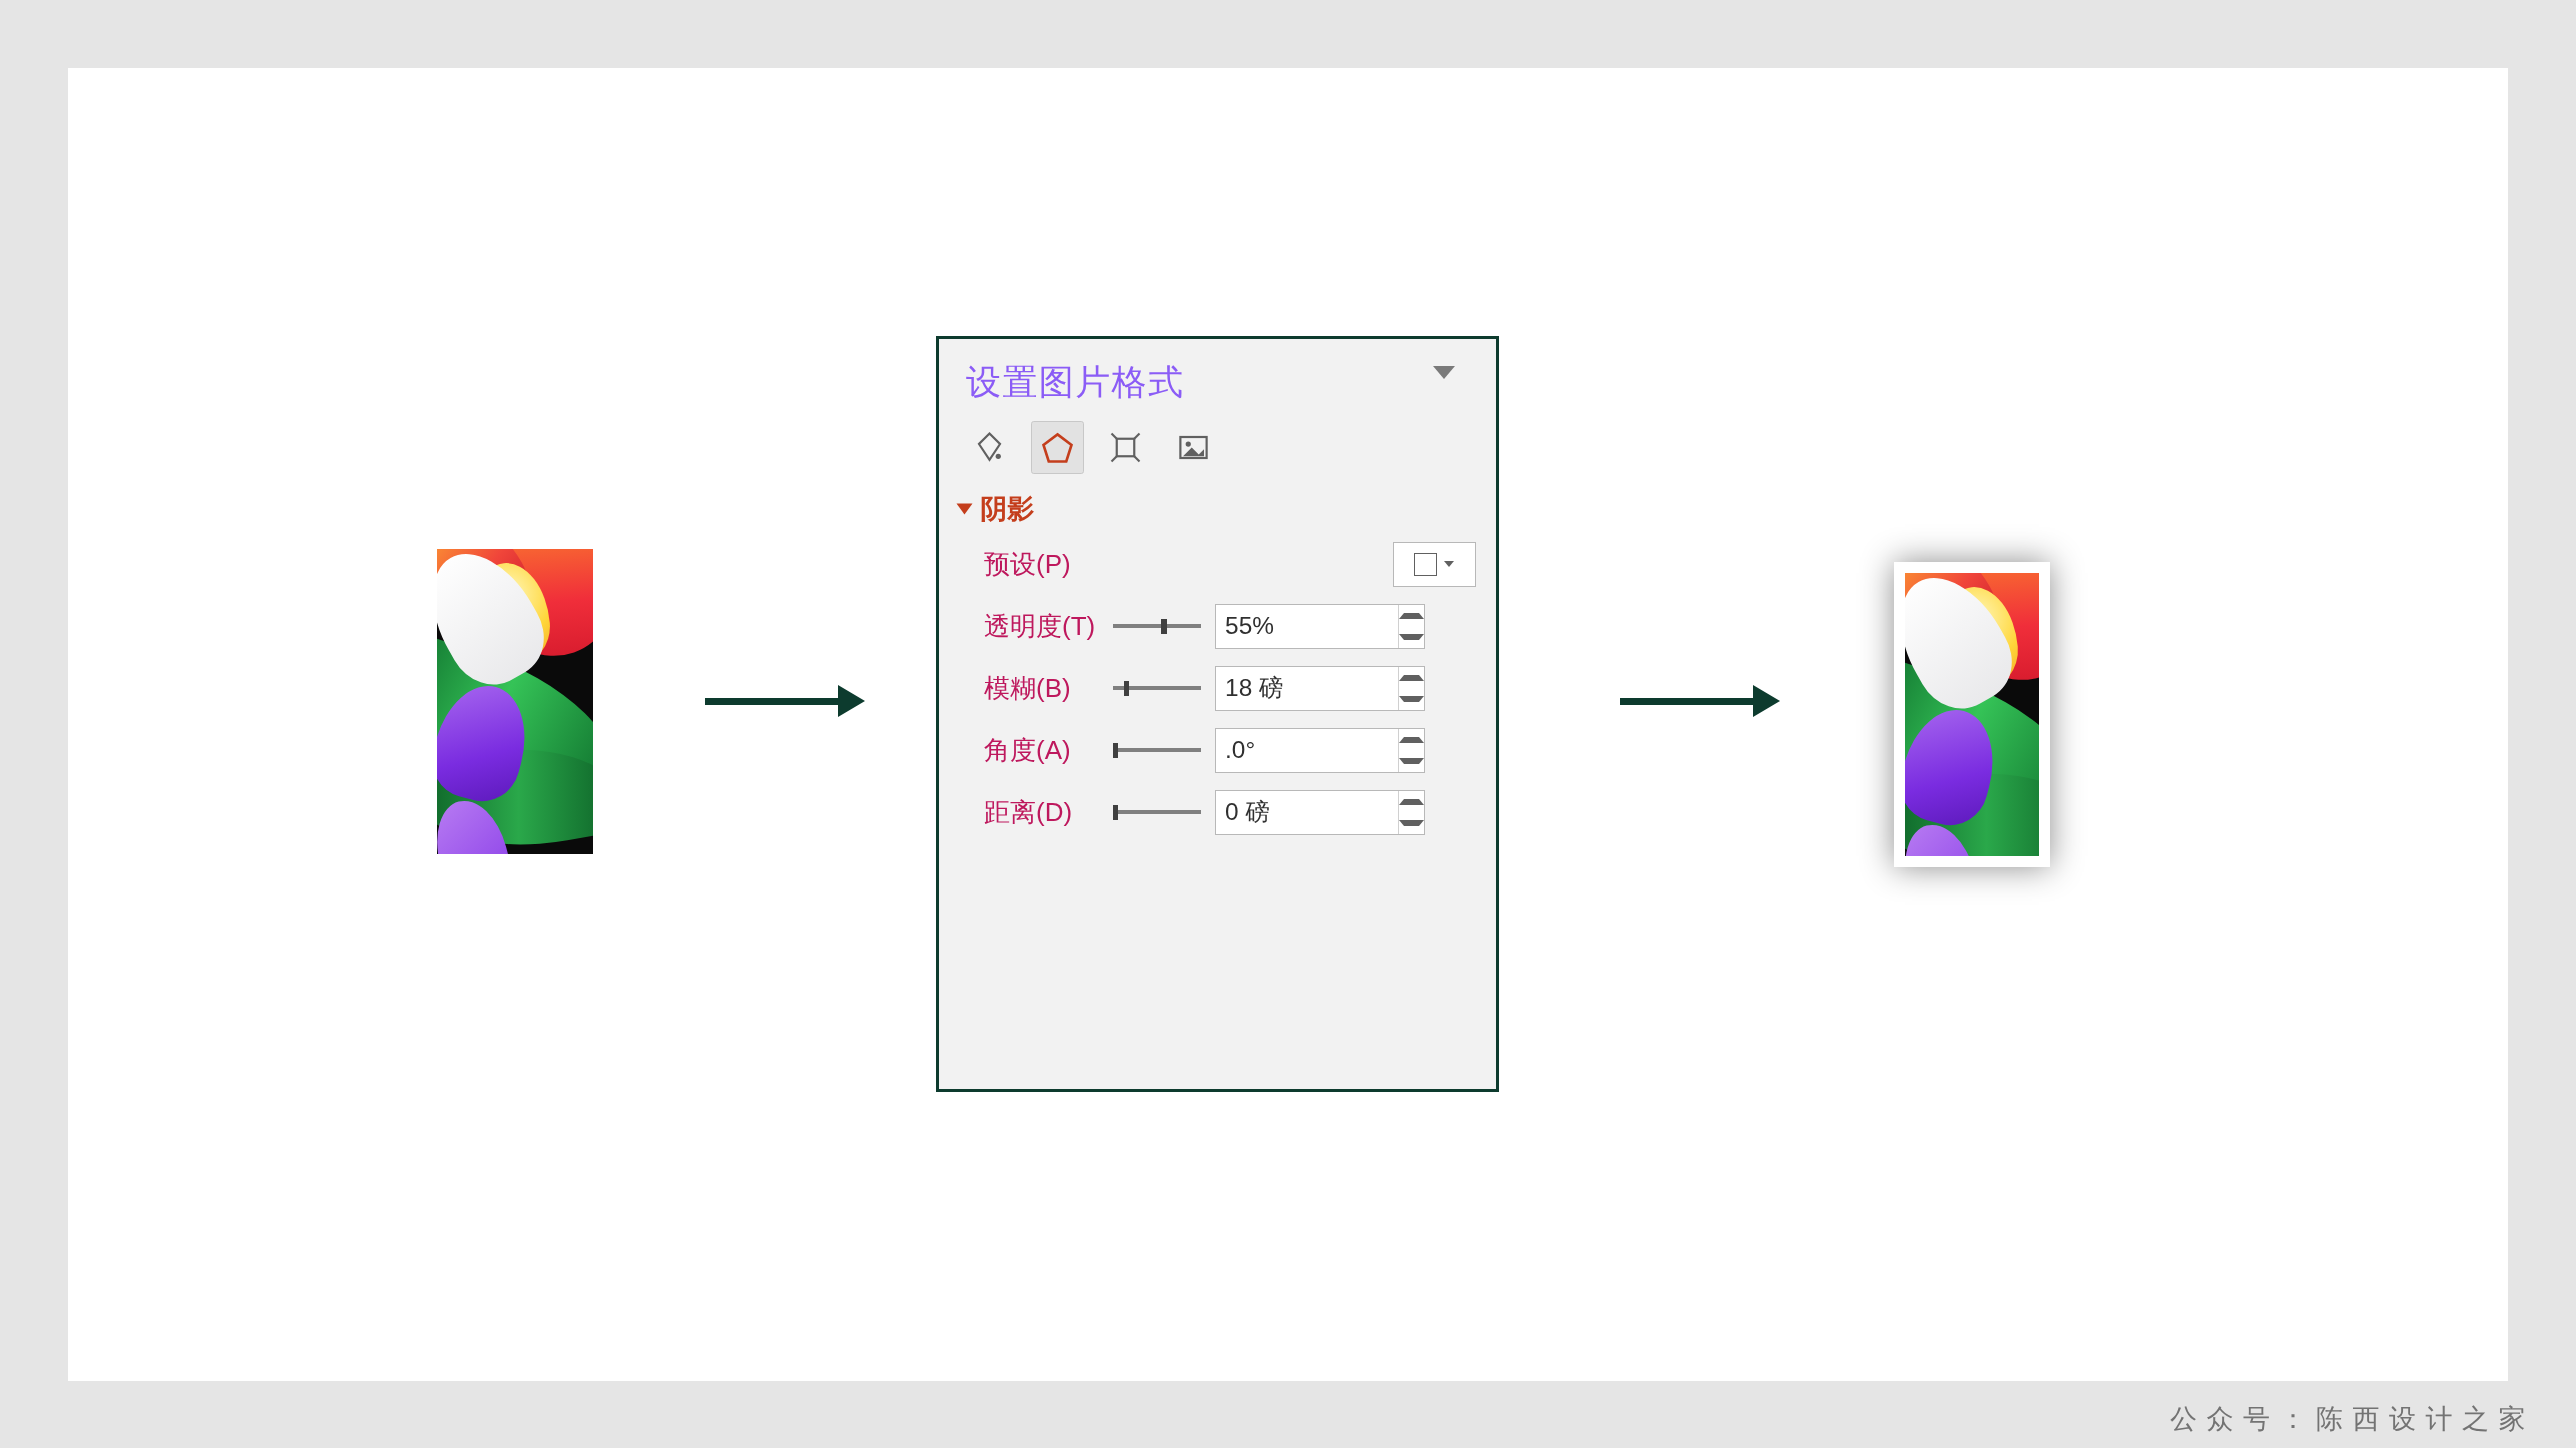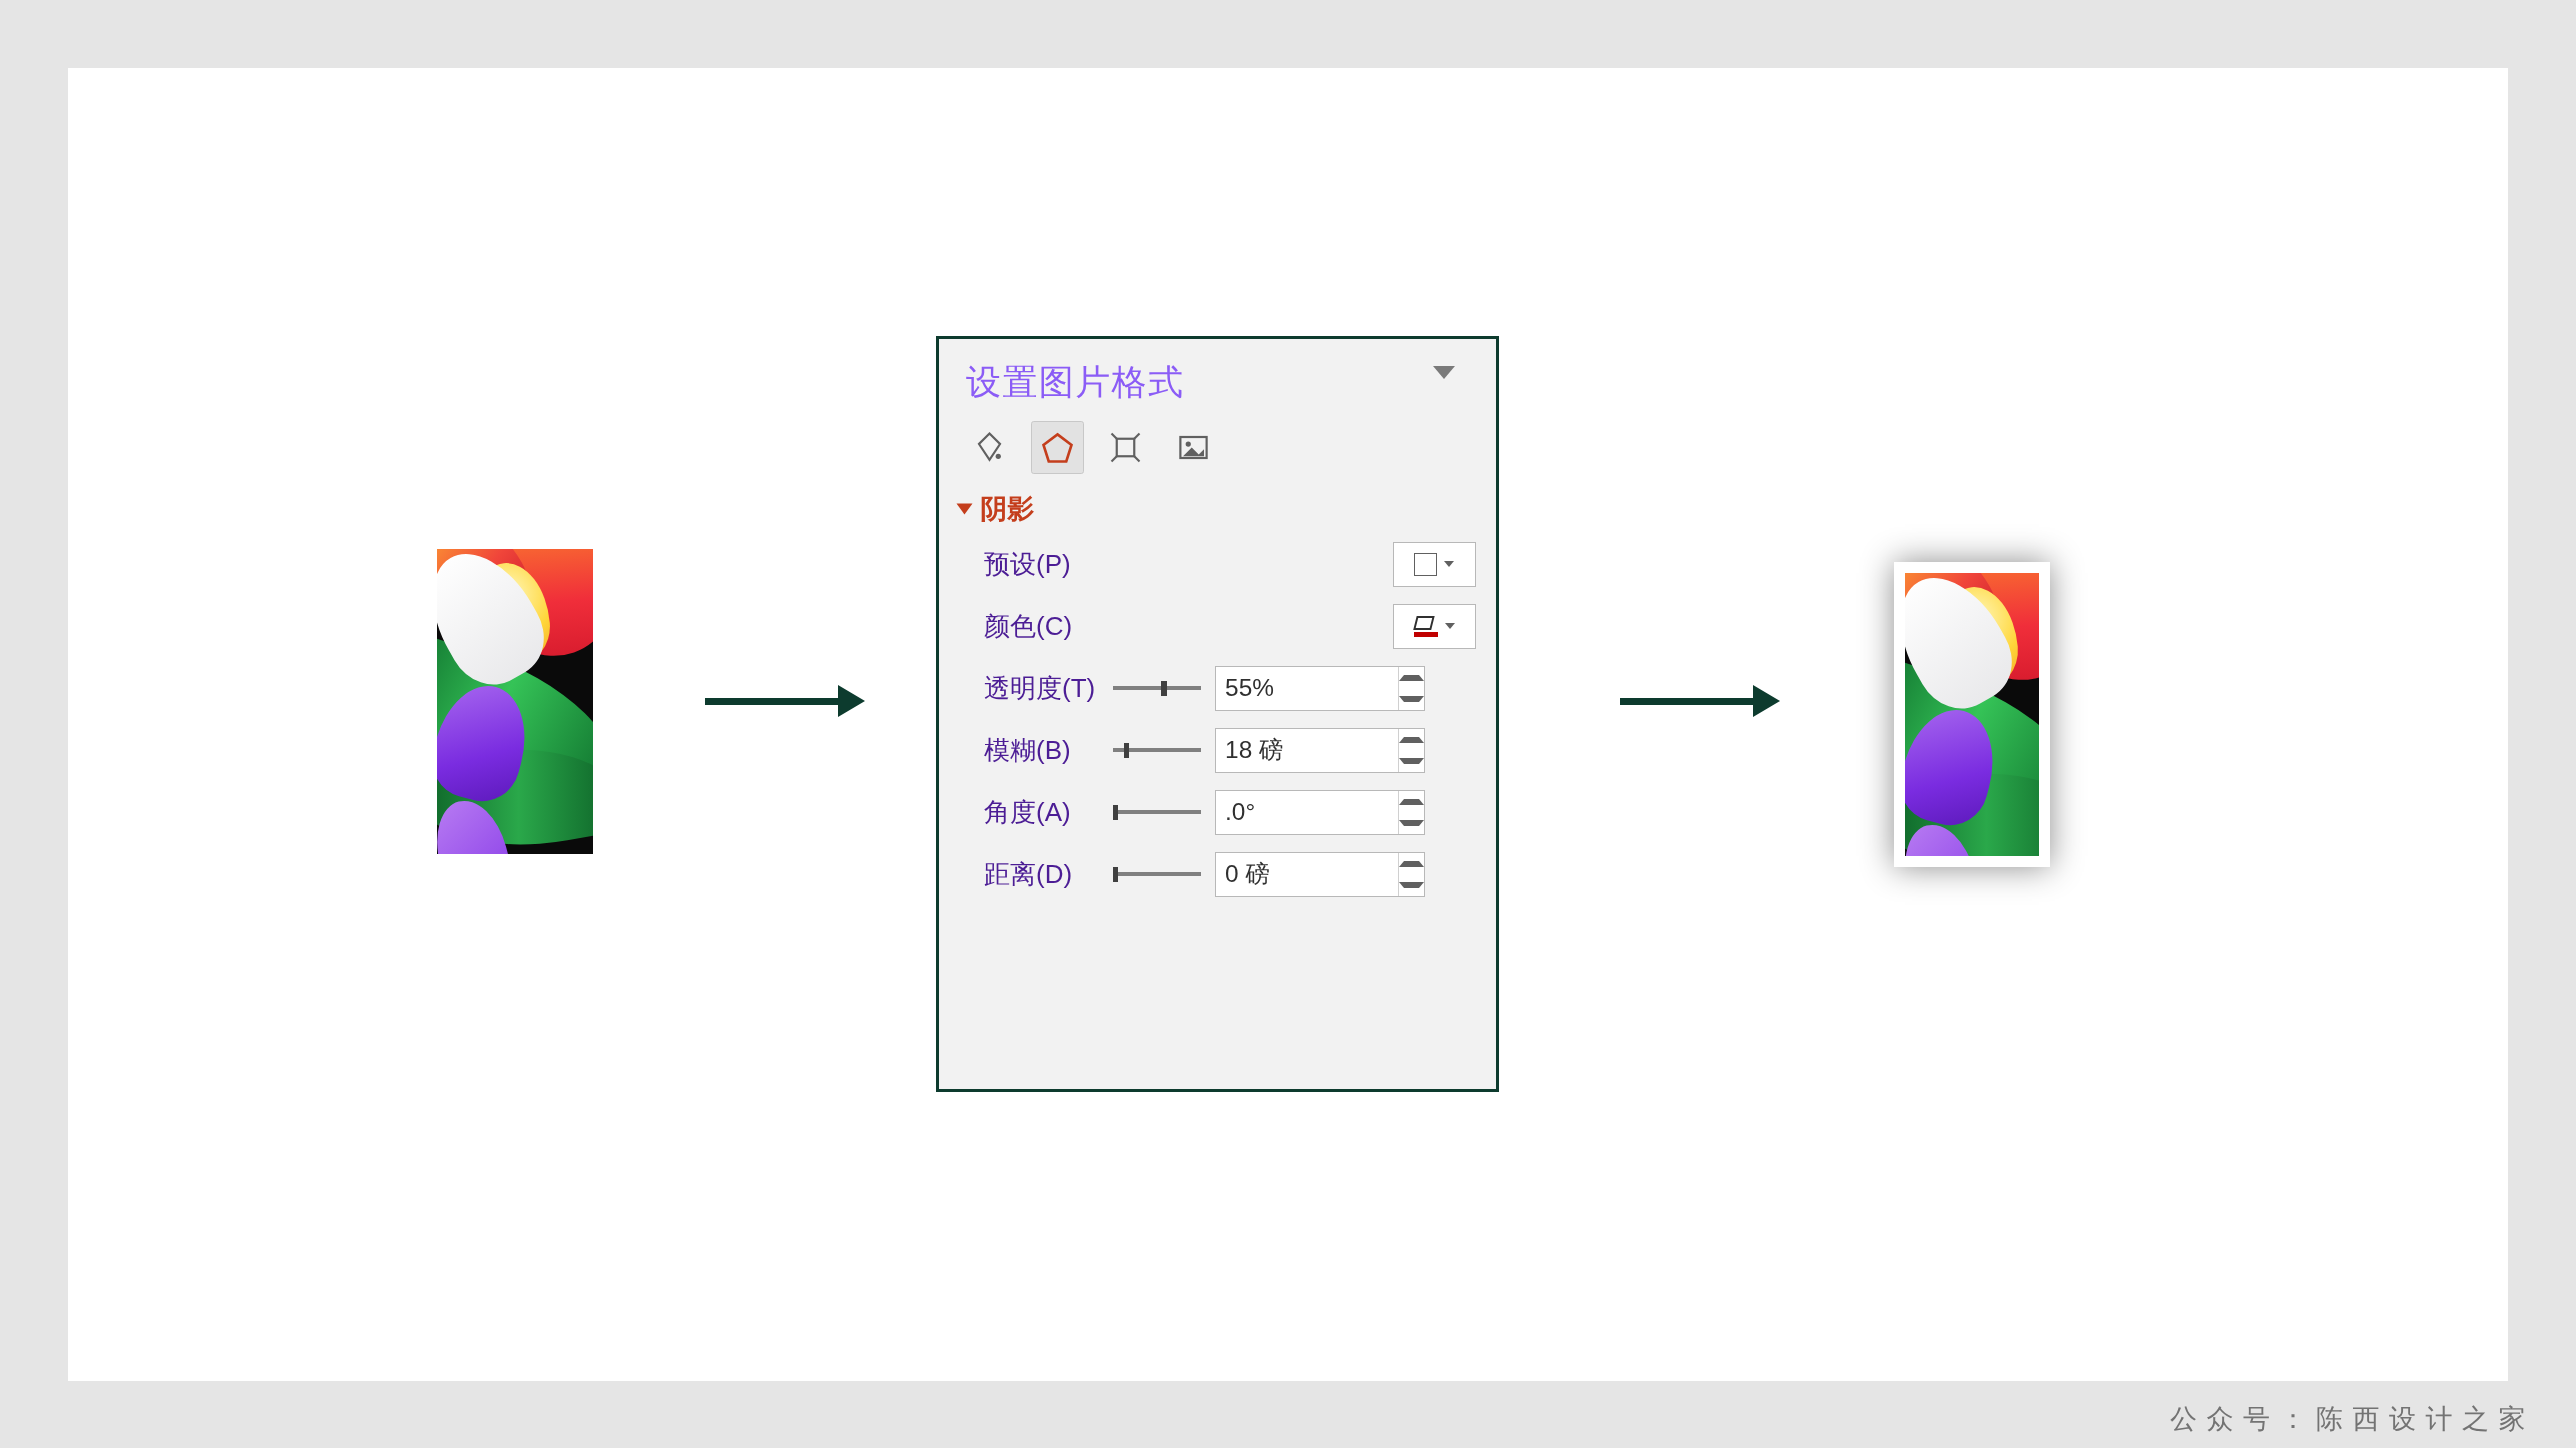--- a/index.html
+++ b/index.html
@@ -109,21 +109,21 @@
     font-weight: 600;
   }
 
   .row {
     display: flex; align-items: center;
     padding: 9.5px 20.3px 9.5px 45px;
     height: 62px;
   }
   .row-label {
     font-size: 26px;
-    color: #4c1d95;
+    color: #be185d;
     width: 129px;
   }
   .slider-track {
     width: 88px; height: 4.1px; background: #808080; position: relative; margin-right: 13.6px;
   }
   .slider-thumb {
     position: absolute; top: -5.4px;
     width: 5.4px; height: 15px; background: #404040;
   }
   .spin {
@@ -225,30 +225,20 @@
     </div>
 
     <div class="row">
       <div class="row-label">预设(P)</div>
       <div class="dd">
         <div class="sq"></div>
         <div class="car"></div>
       </div>
     </div>
 
-    <div class="row">
-      <div class="row-label">颜色(C)</div>
-      <div class="dd">
-        <div class="fillglyph">
-            <div class="bucket"></div>
-            <div class="bar"></div>
-          </div>
-        <div class="car"></div>
-      </div>
-    </div>
 
     <div class="row">
       <div class="row-label">透明度(T)</div>
       <div class="slider-track">
           <div class="slider-thumb" style="left:55%"></div>
         </div>
       <div class="spin">
         <div class="spin-val">55%</div>
         <div class="spin-btns">
             <div>

